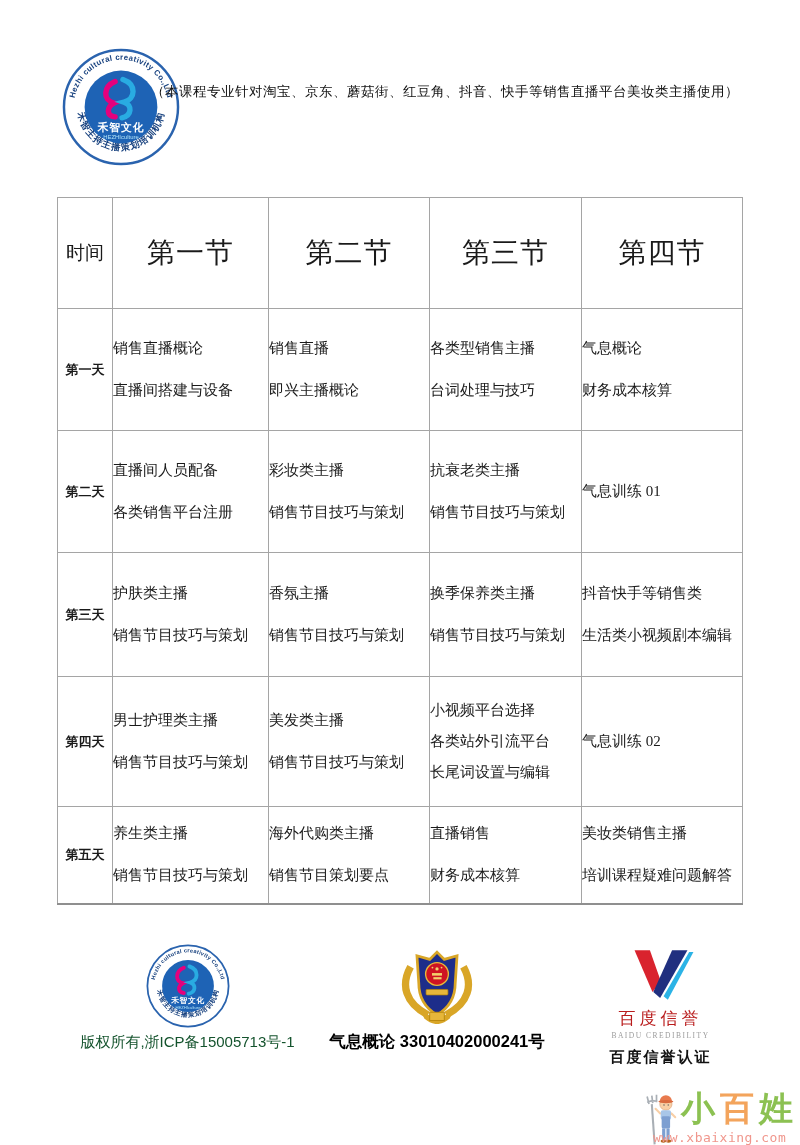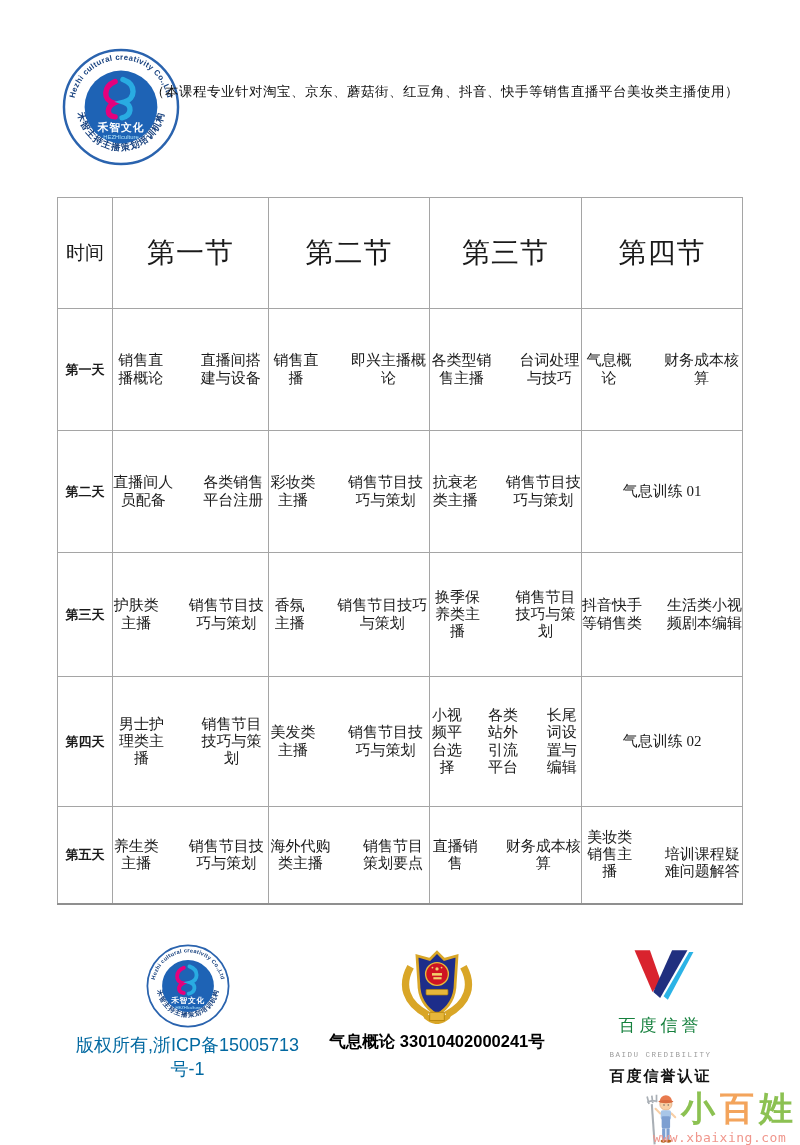--- a/index.html
+++ b/index.html
@@ -15,39 +15,39 @@
   
   table.course{position:absolute;left:57px;top:197px;width:685px;border-collapse:collapse;
                table-layout:fixed;border-bottom:2px solid #8f8f8f;}
   table.course th,table.course td{border:1px solid #a5a5a5;vertical-align:middle;padding:0;margin-left:48px;}
   tr.tr-head{height:111px;}
   tr.tr-d1{height:122px;} tr.tr-d2{height:122px;} tr.tr-d3{height:124px;}
   tr.tr-d4{height:130px;} tr.tr-d5{height:97px;}
   th.colhead{font-size:28px;font-weight:normal;letter-spacing:1px;}
   th.timehead{font-size:19px;font-weight:normal;}
   th.day{font-size:13px;font-weight:bold;}
-  .cell{display:flex;flex-direction:row;justify-content:center;align-items:flex-end;
+  .cell{display:flex;flex-direction:column;justify-content:center;align-items:flex-start;
         gap:25px;height:100%;}
-  .cell.tight{gap:20px;font-family:Liberation Serif, serif;}
+  .cell.tight{gap:14px;font-family:Liberation Serif, serif;}
   .ln{font-size:15px;line-height:1.15;text-align:center;}
 
   
   .foot-col{position:absolute;text-align:center;}
   .foot-left{left:60px;top:944px;width:255px;}
   .foot-mid{left:317px;top:944px;width:240px;}
   .foot-right{left:583px;top:947px;width:155px;}
   .foot-left svg{display:block;margin:0 auto;}
   .copyright{margin-top:5px;font-family:"Liberation Sans","DejaVu Sans",sans-serif;
-             font-size:18px;color:#0369a1;}
+             font-size:15px;color:#14532d;}
   .police-record{margin-top:7px;font-family:"Liberation Sans","DejaVu Sans",sans-serif;
                  font-size:16.5px;font-weight:bold;color:#000;}
-  .baidu-cn{margin-top:11px;font-family:"Liberation Sans","DejaVu Sans",sans-serif;
-            font-size:17px;letter-spacing:4px;color:#15803d;}
-  .baidu-en{font-family:Liberation Mono, monospace;font-size:7.5px;
-            letter-spacing:1.5px;color:#9b9b9b;margin-top:14px;}
+  .baidu-cn{margin-top:4px;font-family:"Liberation Sans","DejaVu Sans",sans-serif;
+            font-size:17px;letter-spacing:4px;color:#b91c1c;}
+  .baidu-en{font-family:Liberation Serif, serif;font-size:7.5px;
+            letter-spacing:1.5px;color:#9b9b9b;margin-top:1px;}
   .baidu-cert{margin-top:8px;font-family:"Liberation Sans","DejaVu Sans",sans-serif;
               font-size:15px;font-weight:bold;color:#111;letter-spacing:2px;}
 
   
   .watermark{position:absolute;left:645px;top:1080px;width:155px;height:64px;margin-top:8px;}
   .wm-farmer{position:absolute;left:0;top:2px;}
   .wm-chars{position:absolute;left:36px;top:-2px;font-weight:bold;font-size:34px;
             letter-spacing:5px;font-family:"DejaVu Sans",sans-serif;}
   .wm-c0,.wm-c2{color:#8cc152;}
   .wm-c1{color:#f3a45c;}

